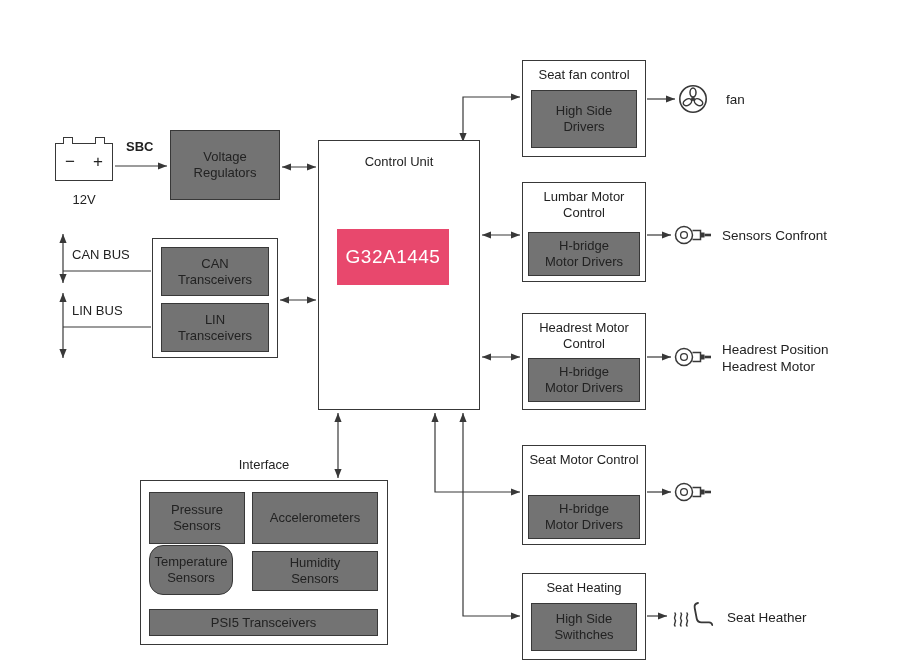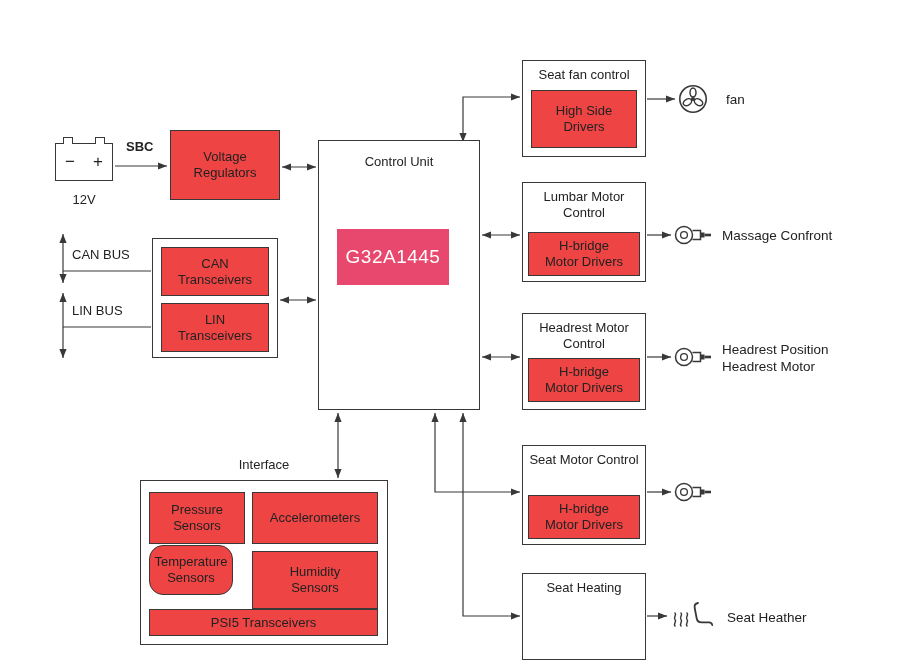--- a/index.html
+++ b/index.html
@@ -1,20 +1,20 @@
 <!DOCTYPE html>
 <html><head>
 <meta charset="utf-8">
 <title>Diagram</title>
 <style>
   * { box-sizing: border-box; margin: 0; padding: 0; }
   html,body { background:#fff; }
   body { font-family: "Liberation Sans", sans-serif; color:#222; }
   .canvas { position:relative; width:906px; height:670px; background:#fff; overflow:hidden; font-size:13px; }
-  .box { position:absolute; border:1px solid #383838; background:#ef4444; display:flex; align-items:center; justify-content:center; text-align:center; line-height:1.22; padding:2px 16px; }
+  .box { position:absolute; border:1px solid #383838; background:#737373; display:flex; align-items:center; justify-content:center; text-align:center; line-height:1.22; padding:2px 16px; }
   .groupbox { position:absolute; border:1px solid #383838; background:#fff; }
   .module { position:absolute; border:1px solid #383838; background:#fff; }
   .module-title { margin-top:6px; text-align:center; line-height:1.25; padding:0 6px; }
   .chip { position:absolute; display:flex; align-items:center; justify-content:center; color:#fff; font-size:19px; letter-spacing:0.5px; background:#e8486d; }
   .lbl { position:absolute; white-space:nowrap; }
   .center { text-align:center; }
   .outlist { position:absolute; line-height:17.4px; white-space:nowrap; font-size:13.5px; }
   svg.wires { position:absolute; left:0; top:0; pointer-events:none; }
   .battery { position:absolute; width:58px; height:38px; border:1.5px solid #383838; display:flex; align-items:center; justify-content:space-around; font-size:17px; background:#fff; }
   .bat-term { position:absolute; top:-7px; width:10px; height:7px; border:1.5px solid #383838; border-bottom:none; background:#fff; }
@@ -97,21 +97,21 @@
   <div class="groupbox" style="left:140px; top:480px; width:248px; height:165px;"></div>
   <div class="box" style="left:149px; top:492px; width:96px; height:52px;">
     <span style="max-width:62px;">Pressure Sensors</span>
   </div>
   <div class="box" style="left:252px; top:492px; width:126px; height:52px;">
     <span>Accelerometers</span>
   </div>
   <div class="box" style="left:149px; top:545px; width:84px; height:50px;border-radius:14px;">
     <span style="max-width:86px;">Temperature Sensors</span>
   </div>
-  <div class="box" style="left:252px; top:551px; width:126px; height:58px;">
+  <div class="box" style="left:252px; top:551px; width:126px; height:40px;">
     <span style="max-width:62px;">Humidity Sensors</span>
   </div>
   <div class="box" style="left:149px; top:609px; width:229px; height:27px;">
     <span>PSI5 Transceivers</span>
   </div>
 
   <div class="module" style="left:522px; top:60px; width:124px; height:97px;">
     <div class="module-title">Seat fan control</div>
   </div>
   <div class="box" style="left:531px; top:90px; width:106px; height:58px;">
@@ -134,20 +134,23 @@
 
   <div class="module" style="left:522px; top:445px; width:124px; height:100px;">
     <div class="module-title">Seat Motor Control</div>
   </div>
   <div class="box" style="left:528px; top:495px; width:112px; height:44px;">
     <span>H-bridge Motor Drivers</span>
   </div>
 
   <div class="module" style="left:522px; top:573px; width:124px; height:87px;">
     <div class="module-title">Seat Heating</div>
+  </div>
+  <div class="box" style="left:531px; top:603px; width:106px; height:48px;">
+    <span style="max-width:75px;">High Side Swithches</span>
   </div>
 
   <svg class="icon" style="left:678px; top:84px;" width="30" height="30" viewBox="0 0 30 30">
     <circle cx="15" cy="15" r="13.2" fill="none" stroke="#383838" stroke-width="1.6"></circle>
     <g fill="none" stroke="#383838" stroke-width="1.5">
       <ellipse cx="15" cy="8.6" rx="3" ry="4.5"></ellipse>
       <ellipse cx="15" cy="8.6" rx="3" ry="4.5" transform="rotate(120 15 15)"></ellipse>
       <ellipse cx="15" cy="8.6" rx="3" ry="4.5" transform="rotate(240 15 15)"></ellipse>
     </g>
     <circle cx="15" cy="15" r="2" fill="#383838"></circle>
@@ -181,21 +184,21 @@
     <g fill="none" stroke="#383838" stroke-width="1.5" stroke-linecap="round">
       <path d="M5,25 c-2.2,-2 2.2,-4.5 0,-6.5 c-2.2,-2 2.2,-4.5 0,-6.5"></path>
       <path d="M11,25 c-2.2,-2 2.2,-4.5 0,-6.5 c-2.2,-2 2.2,-4.5 0,-6.5"></path>
       <path d="M17,25 c-2.2,-2 2.2,-4.5 0,-6.5 c-2.2,-2 2.2,-4.5 0,-6.5"></path>
     </g>
     <path d="M28,2 c-2.8,0.6 -3.8,2.4 -3.3,5 l2,10.5 c0.5,2.6 2,3.8 4.8,3.8 h7.5 c1.8,0 3,0.9 3.2,2.7" fill="none" stroke="#383838" stroke-width="1.8" stroke-linecap="round"></path>
   </svg>
 
   <div class="outlist" style="left:726px; top:91px;">fan</div>
 
-  <div class="outlist" style="left:722px; top:227px;">Massage Confront</div>
+  <div class="outlist" style="left:722px; top:227px;">Sensors Confront</div>
 
   <div class="outlist" style="left:722px; top:341px;">
     <div>Headrest Position</div>
     <div>Headrest Motor</div>
   </div>
 
 
   <div class="outlist" style="left:727px; top:609px;">Seat Heather</div>
 
 </div>

